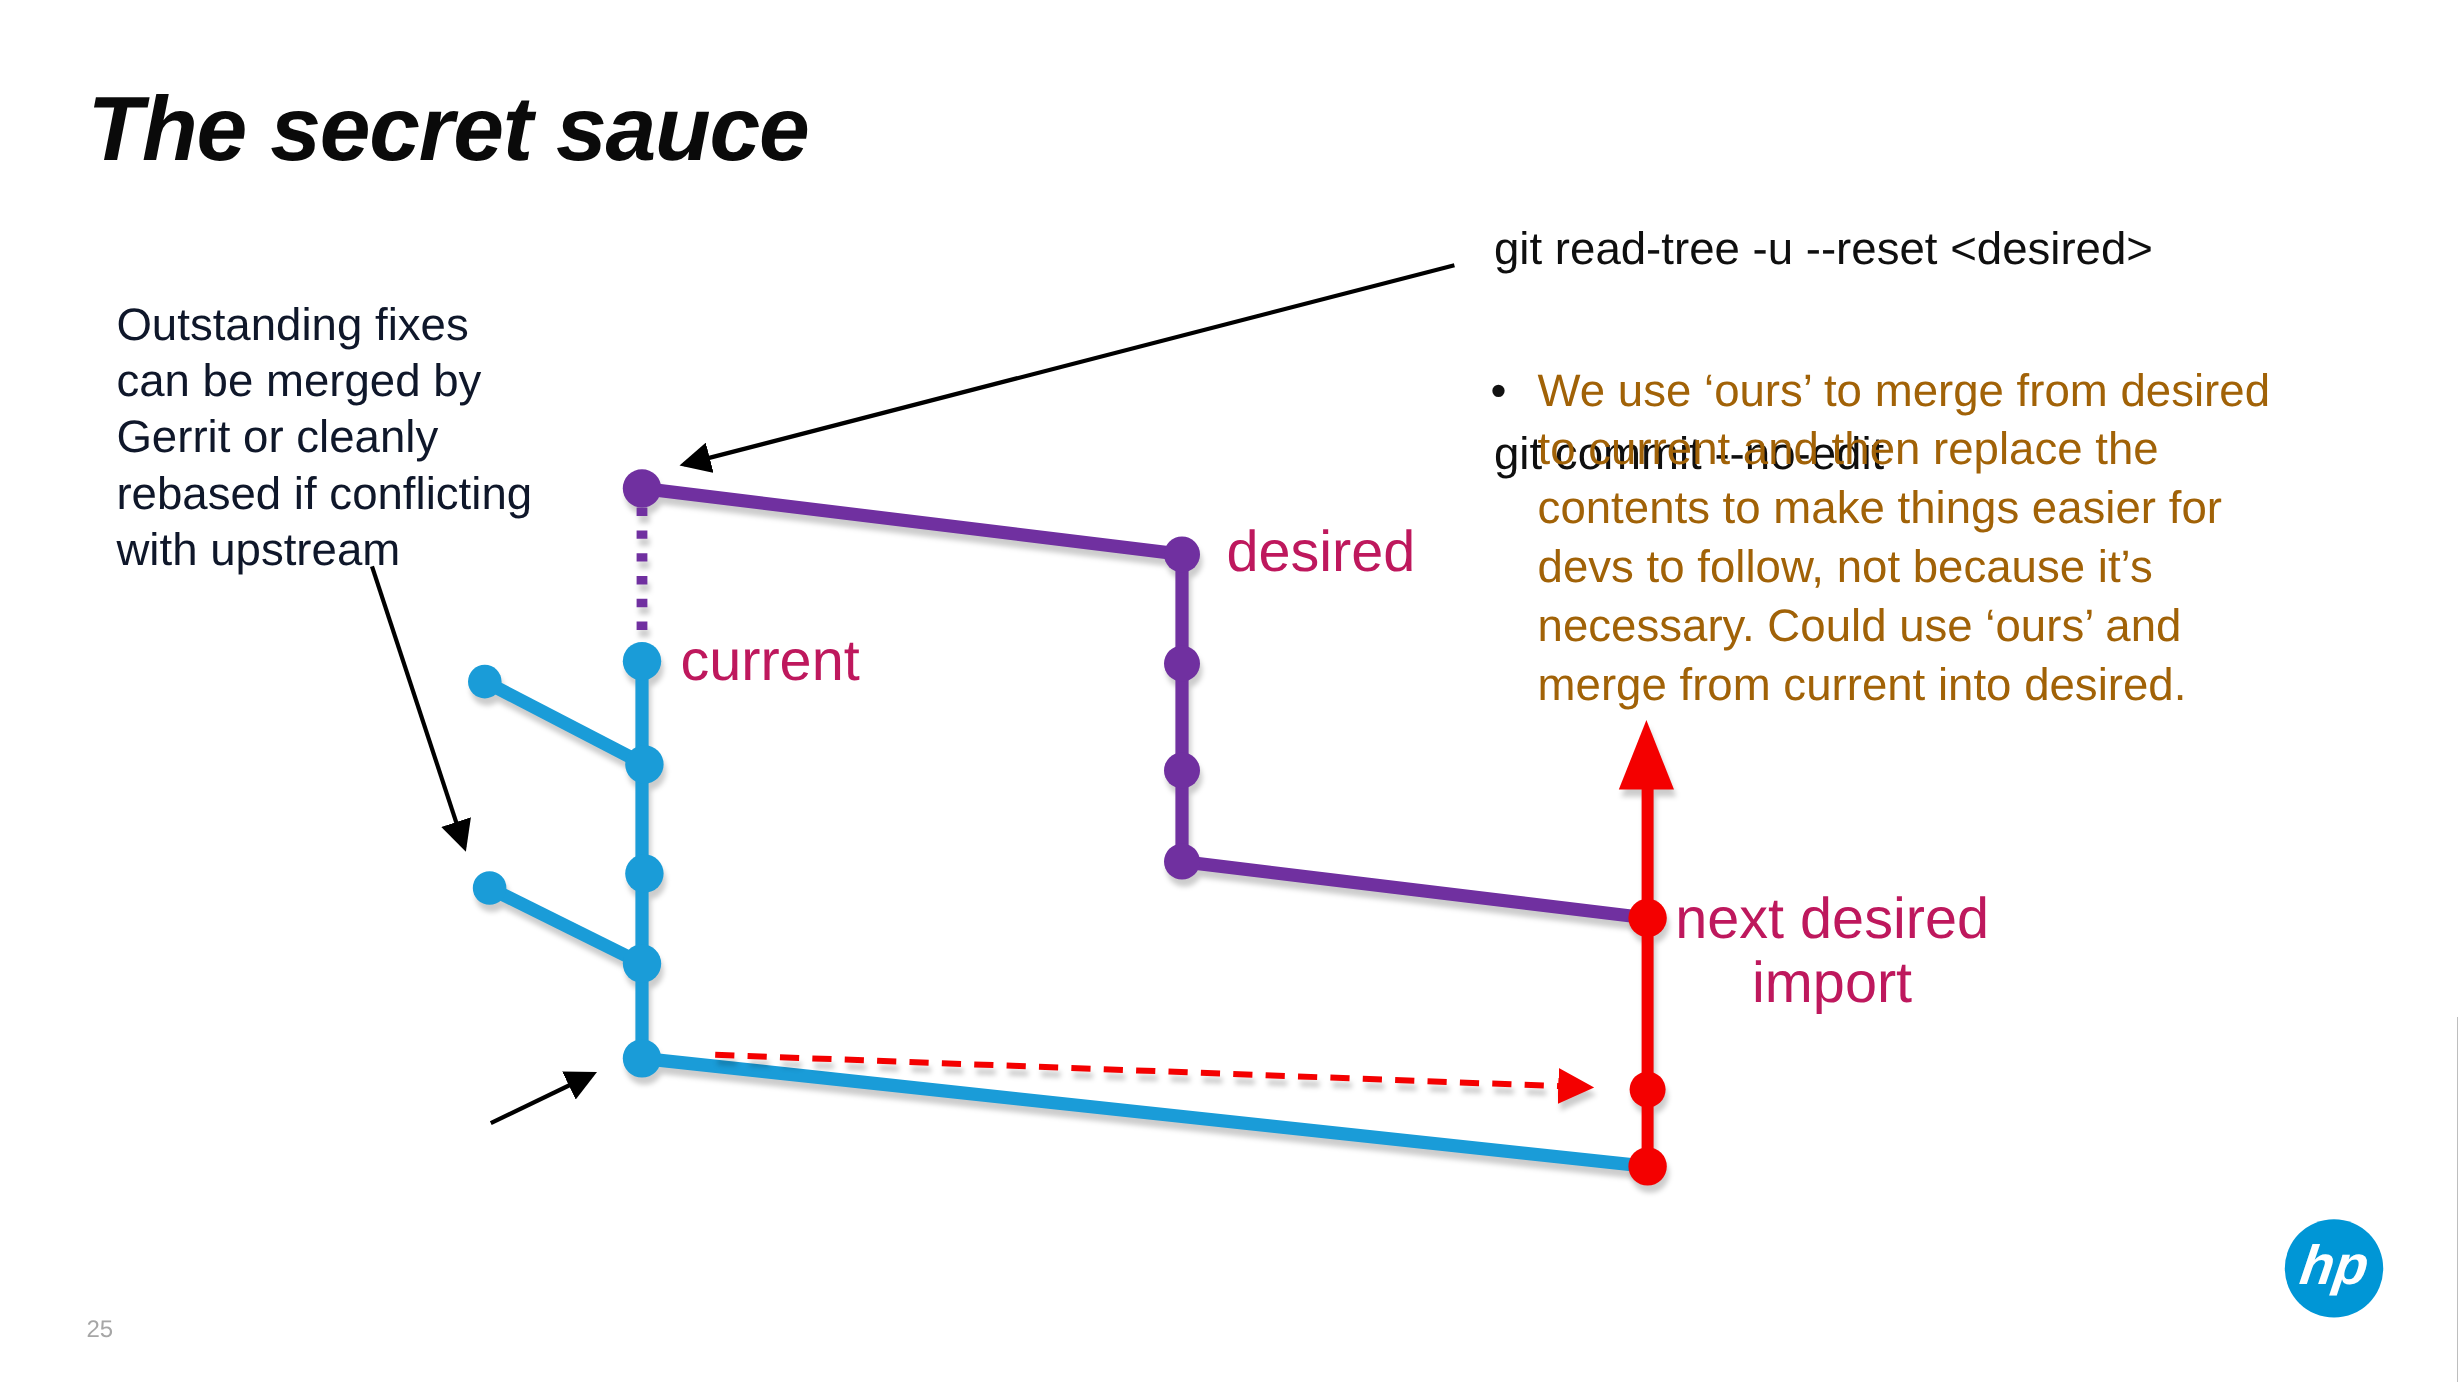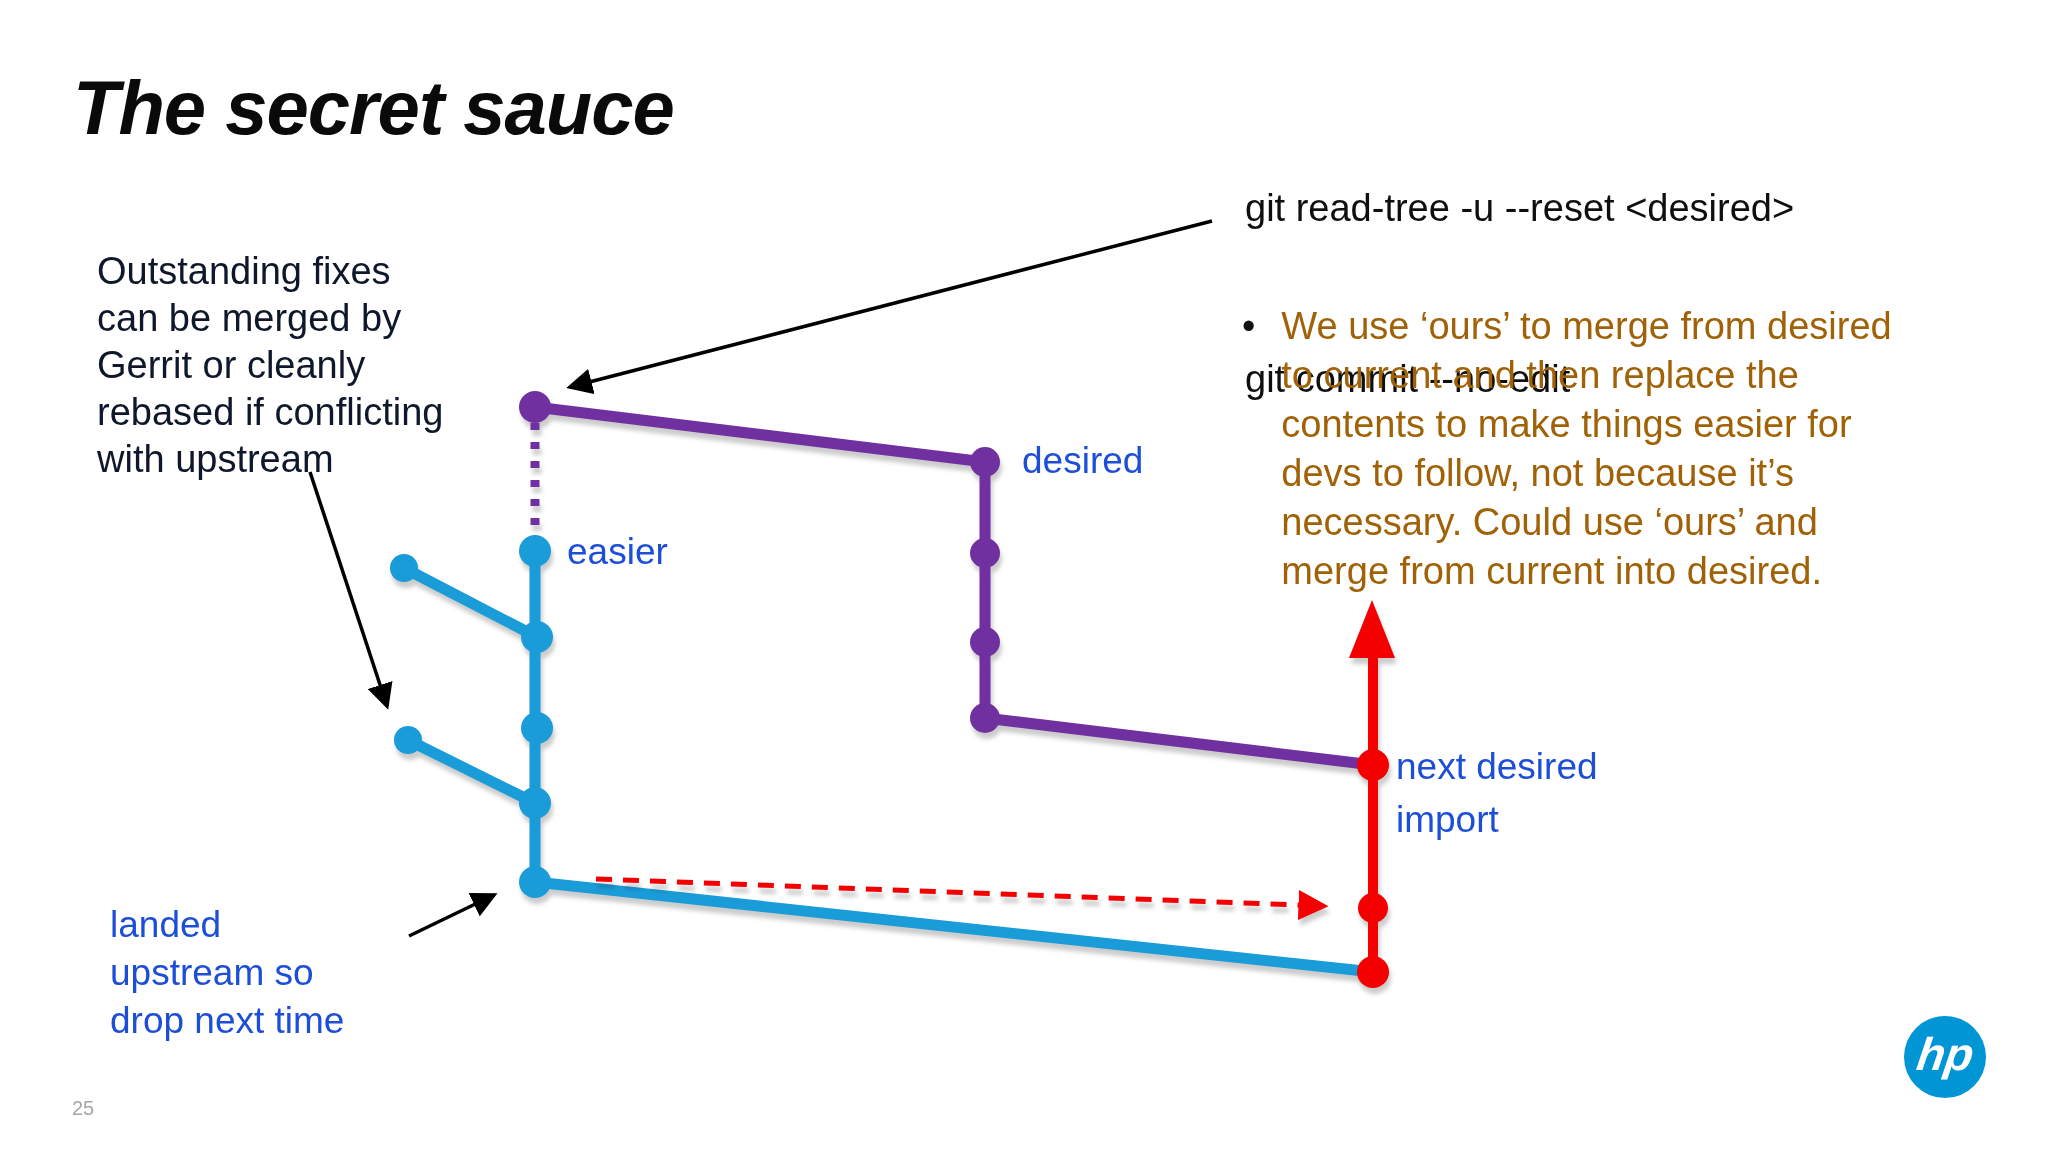--- a/index.html
+++ b/index.html
@@ -13,21 +13,21 @@
   }
   .codeblock{
     left:1245px;top:66px;font-size:38px;line-height:57px;white-space:pre;color:#0f0f0f;
   }
   .leftnote{
     left:97px;top:248px;font-size:38px;line-height:47px;white-space:pre-line;color:#0f172a;
   }
   .bullet-row{ left:1242px;top:302px; display:flex; }
   .bullet-marker{ font-size:38px;line-height:49px;padding-right:26px; }
   .bullet-text{ font-size:38px;line-height:49px;white-space:pre-line;color:#a16207; }
-  .lbl{ font-size:37px;line-height:46px;white-space:pre-line;color:#1d4ed8; }
+  .lbl{ font-size:48px;line-height:46px;white-space:pre-line;color:#be185d;text-align:center; }
   .lbl-current{ left:567px;top:529px; }
   .lbl-desired{ left:1022px;top:438px; }
   .lbl-next{ left:1396px;top:740px;line-height:53px; }
   .lbl-prev{ left:1396px;top:948px; }
   .lbl-landed{ left:110px;top:901px;line-height:48px; }
   .footer{
     left:0;top:1074px;width:2048px;font-size:20px;color:#a6a6a6;white-space:pre;
   }
   .footer .pagenum{ position:absolute;left:72px; }
   .footer .copyright{ position:absolute;left:118px; }
@@ -115,27 +115,24 @@
   <div class="abs bullet-row">
     <div class="bullet-marker">•</div>
     <div class="bullet-text">We use ‘ours’ to merge from desired
 to current and then replace the
 contents to make things easier for
 devs to follow, not because it’s
 necessary. Could use ‘ours’ and
 merge from current into desired.</div>
   </div>
 
-  <div class="abs lbl lbl-current">easier</div>
+  <div class="abs lbl lbl-current">current</div>
   <div class="abs lbl lbl-desired">desired</div>
   <div class="abs lbl lbl-next">next desired
 import</div>
-  <div class="abs lbl lbl-landed">landed
-upstream so
-drop next time</div>
 
   <div class="abs footer">
     <span class="pagenum">25</span>
   </div>
 
   <div class="abs hp-logo">
     <span>hp</span>
   </div>
 
 </div>

